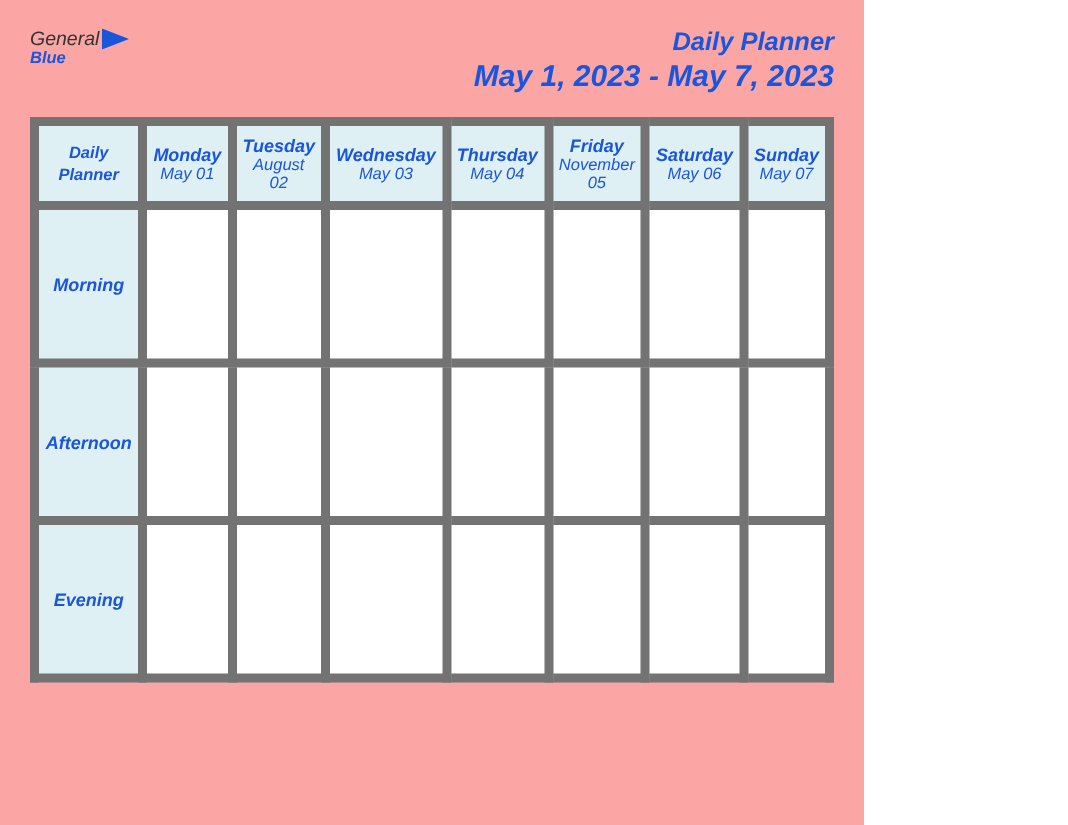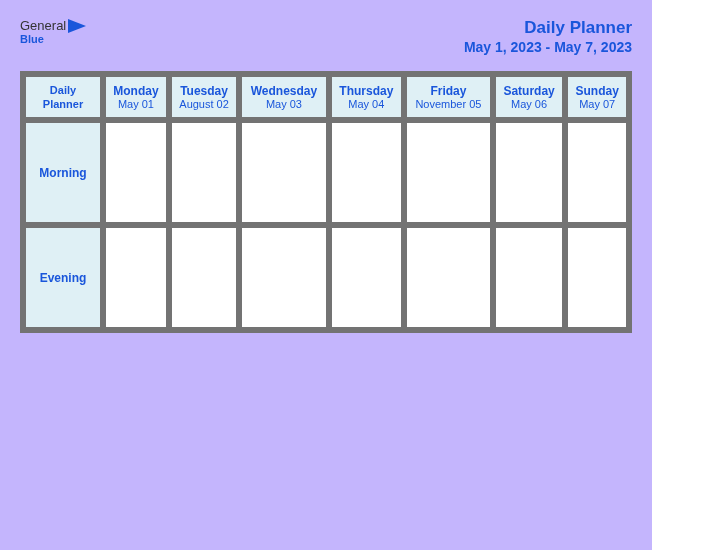--- a/index.html
+++ b/index.html
@@ -10,25 +10,26 @@
 
     body {
       width: 712px;
       height: 550px;
       background: #ffffff;
       font-family: Arial, sans-serif;
       overflow: hidden;
     }
 
     .page {
-      width: 652px;
+      width: 576px;
       height: 550px;
-      background: #c4b5fd;
+      background: #fca5a5;
       position: relative;
       padding: 18px 20px 20px 20px;
+      font-style: italic;
     }
 
     .header {
       display: flex;
       justify-content: space-between;
       align-items: flex-start;
       margin-bottom: 14px;
     }
 
     .logo-area {
@@ -66,21 +67,21 @@
     }
 
     .title-main {
       font-size: 17px;
       color: #1a56db;
       font-weight: bold;
       line-height: 1.2;
     }
 
     .title-date {
-      font-size: 14px;
+      font-size: 20px;
       color: #1a56db;
       font-weight: bold;
       line-height: 1.3;
       text-align: center;
     }
 
     .planner-table {
       width: 100%;
       border-collapse: collapse;
       border: 1.5px solid #7ab3c8;
@@ -206,20 +207,32 @@
         <td class="content-cell"></td>
         <td class="content-cell"></td>
         <td class="content-cell"></td>
         <td class="content-cell"></td>
         <td class="content-cell"></td>
         <td class="content-cell"></td>
         <td class="content-cell"></td>
       </tr>
       <tr>
         <td class="label-cell">
+          <span>Afternoon</span>
+        </td>
+        <td class="content-cell"></td>
+        <td class="content-cell"></td>
+        <td class="content-cell"></td>
+        <td class="content-cell"></td>
+        <td class="content-cell"></td>
+        <td class="content-cell"></td>
+        <td class="content-cell"></td>
+      </tr>
+      <tr>
+        <td class="label-cell">
           <span>Evening</span>
         </td>
         <td class="content-cell"></td>
         <td class="content-cell"></td>
         <td class="content-cell"></td>
         <td class="content-cell"></td>
         <td class="content-cell"></td>
         <td class="content-cell"></td>
         <td class="content-cell"></td>
       </tr>

